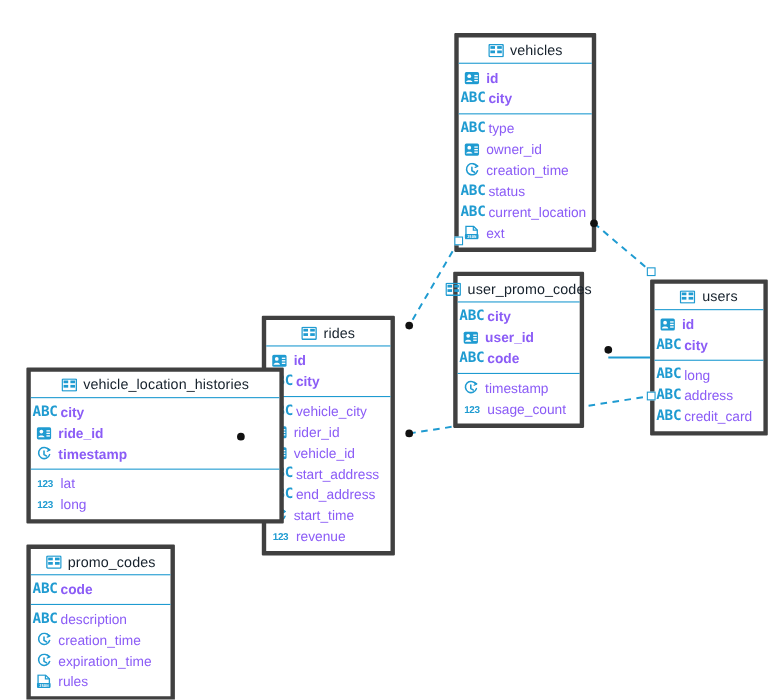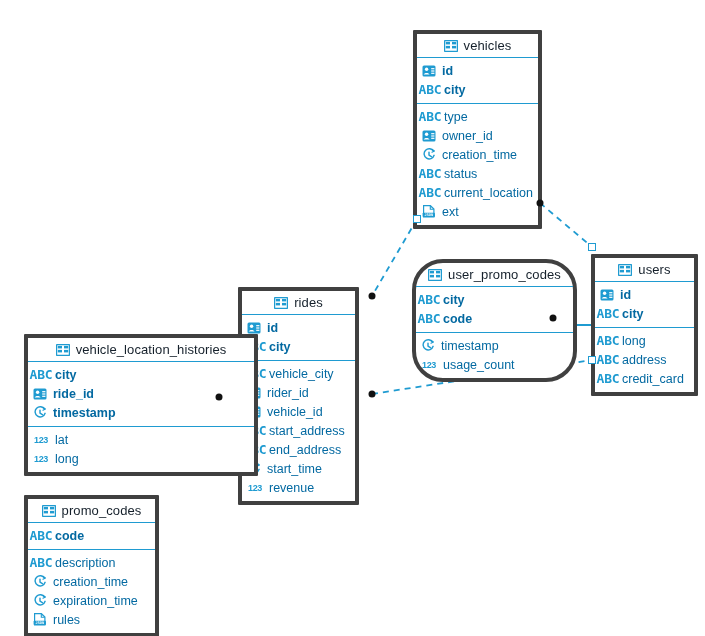--- a/index.html
+++ b/index.html
@@ -43,21 +43,21 @@
   .col-row{
     display:flex;align-items:center;
     gap:6px;
     height:19px;
     padding:0 6px 0 5px;
     box-sizing:border-box;
     white-space:nowrap;
   }
   .col-name{
     font-size:12.5px;
-    color:#0369a1;
+    color:#8b5cf6;
   }
   .col-row.pk .col-name{font-weight:bold;}
 
   
   .ic{
     flex:0 0 auto;
     width:14px;height:14px;
     display:inline-flex;align-items:center;justify-content:center;
     position:relative;
   }
@@ -229,37 +229,50 @@
         <div class="col-row">
           <span class="ic ic-abc">ABC</span>
           <span class="col-name">address</span>
         </div>
         <div class="col-row">
           <span class="ic ic-abc">ABC</span>
           <span class="col-name">credit_card</span>
         </div>
       </div>
     </div>
-    <div class="table-node" style="left: 412px; top: 259px; width: 165px; border-radius: 31px;">
+    <div class="table-node" style="left: 412px; top: 247px; width: 119px;">
       <div class="tbl-header">
         <span class="ic">
           <svg width="14" height="12" viewBox="0 0 14 12">
             <rect x="0.5" y="0.5" width="13" height="11" rx="1" fill="none" stroke="#1f9bd1" stroke-width="1.4"></rect>
             <rect x="1.8" y="1.9" width="4.2" height="2.5" fill="#1f9bd1"></rect>
             <rect x="8" y="1.9" width="4.2" height="2.5" fill="#1f9bd1"></rect>
             <rect x="1.8" y="5.9" width="4.2" height="2.5" fill="#1f9bd1"></rect>
             <rect x="8" y="5.9" width="4.2" height="2.5" fill="#1f9bd1"></rect>
           </svg>
         </span>
         <span class="tbl-title">user_promo_codes</span>
       </div>
       <div class="col-group">
         <div class="col-row pk">
           <span class="ic ic-abc">ABC</span>
           <span class="col-name">city</span>
+        </div>
+        <div class="col-row pk">
+          <span class="ic">
+            <svg width="14" height="12" viewBox="0 0 14 12">
+              <rect x="0.5" y="0.5" width="13" height="11" rx="1.5" fill="#1f9bd1"></rect>
+              <circle cx="4.6" cy="4.3" r="1.7" fill="#ffffff"></circle>
+              <path d="M1.7 9.6 C2.0 7.3 7.2 7.3 7.5 9.6 Z" fill="#ffffff"></path>
+              <rect x="9.2" y="3.1" width="3.2" height="1.2" fill="#ffffff"></rect>
+              <rect x="9.2" y="5.4" width="3.2" height="1.2" fill="#ffffff"></rect>
+              <rect x="9.2" y="7.7" width="3.2" height="1.2" fill="#ffffff"></rect>
+            </svg>
+          </span>
+          <span class="col-name">user_id</span>
         </div>
         <div class="col-row pk">
           <span class="ic ic-abc">ABC</span>
           <span class="col-name">code</span>
         </div>
       </div>
       <div class="col-group">
         <div class="col-row">
           <span class="ic">
             <svg width="14" height="14" viewBox="0 0 14 14">

